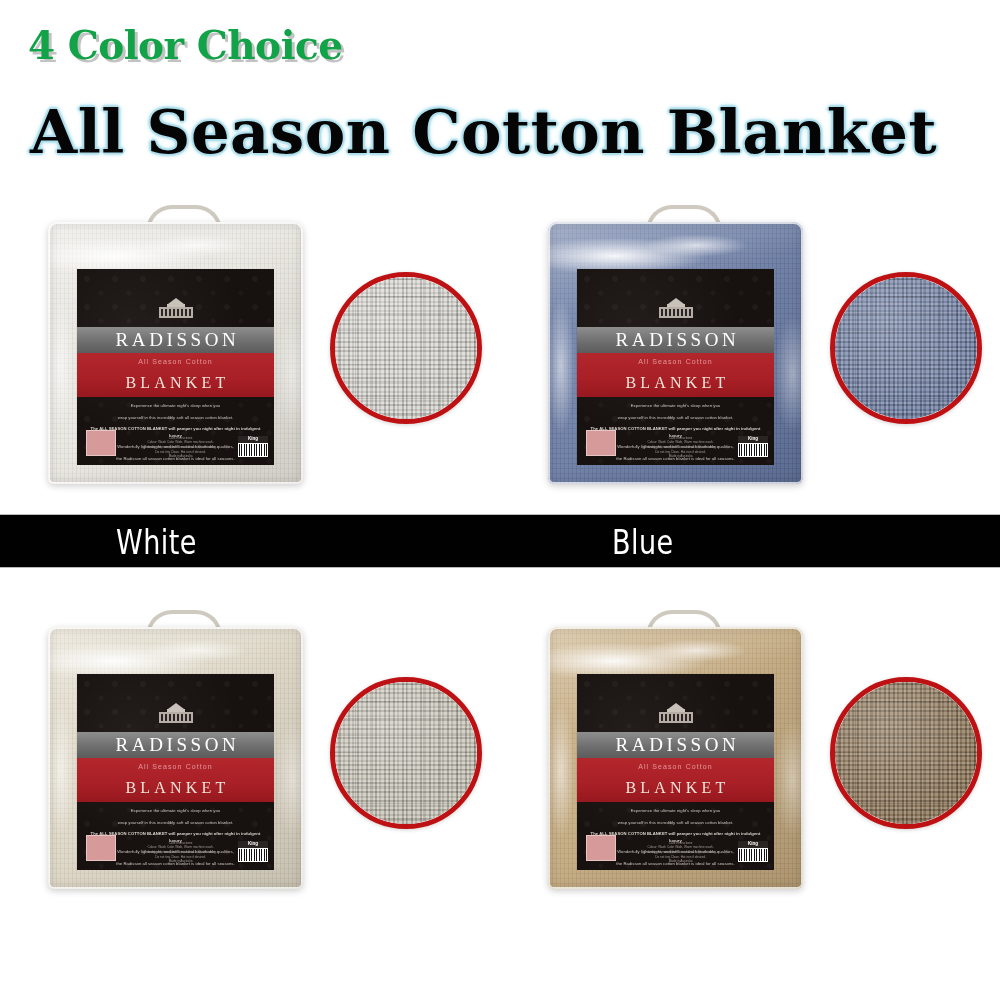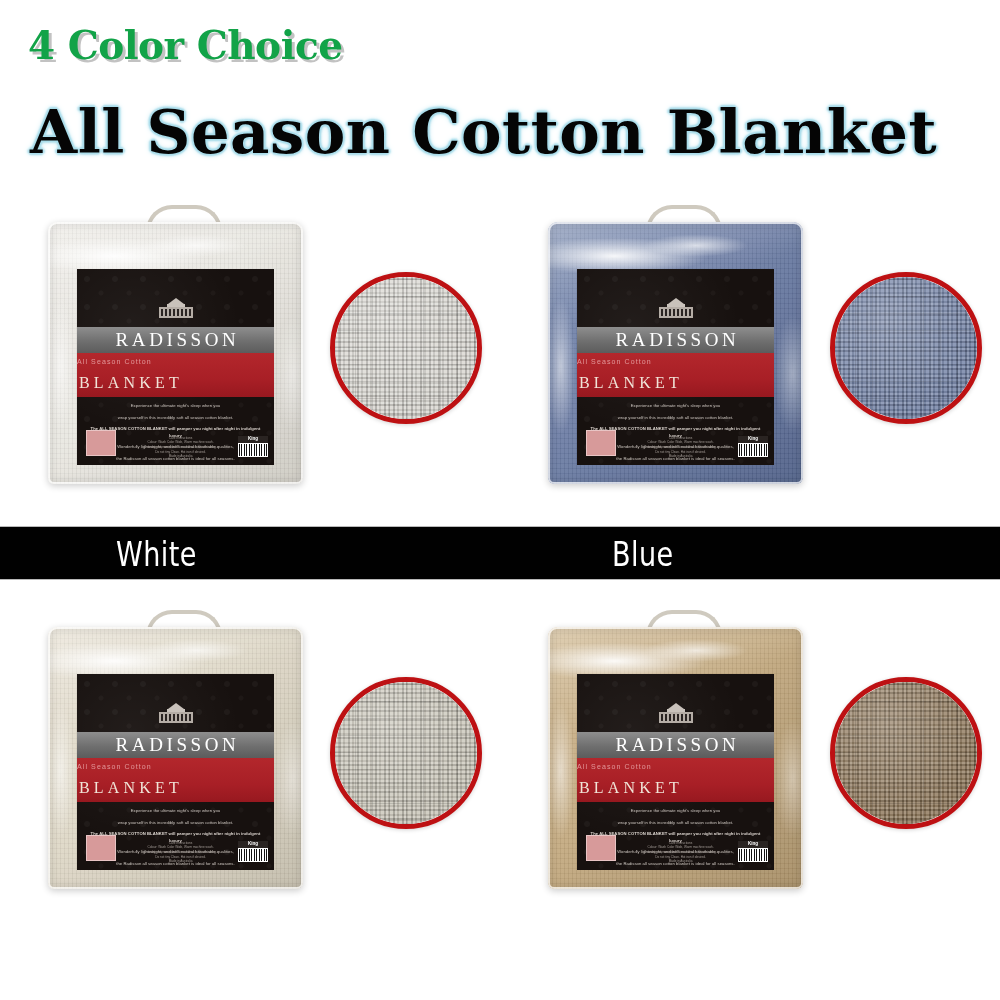--- a/index.html
+++ b/index.html
@@ -197,20 +197,21 @@
   }
 
   .red-band {
     position: absolute;
     left: 0; right: 0;
     top: 84px;
     height: 44px;
     background: linear-gradient(180deg, #b3272c 0%, #a81f26 60%, #97181f 100%);
     display: flex;
     flex-direction: column;
+    align-items: center;
     justify-content: center;
     gap: 8px;
   }
   .sub-allseason {
     font-family: "Liberation Sans", sans-serif;
     font-size: 7px;
     letter-spacing: 1.1px;
     color: rgba(255,215,215,0.62);
     margin-bottom: 1px;
   }
@@ -334,21 +335,21 @@
   
   .caption-band {
     position: absolute;
     left: 0;
     width: 1000px;
     height: 54px;
     background: #010101;
     border-top: 1px solid #b9b9b9;
     border-bottom: 1px solid #b9b9b9;
   }
-  .caption-band.b0 { top: 526px; padding-left: 29px; }
+  .caption-band.b0 { top: 514px; padding-left: 29px; }
   .caption-band.b1 { top: 936px; }
 
   .caption {
     position: absolute;
     top: 0;
     height: 54px;
     display: flex;
     align-items: center;
     font-family: "DejaVu Sans", sans-serif;
     font-weight: 400;

